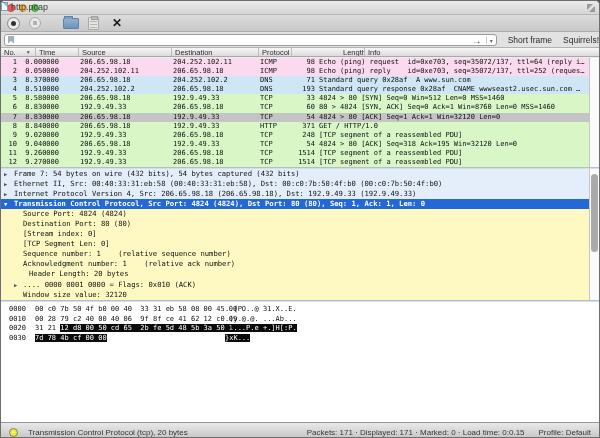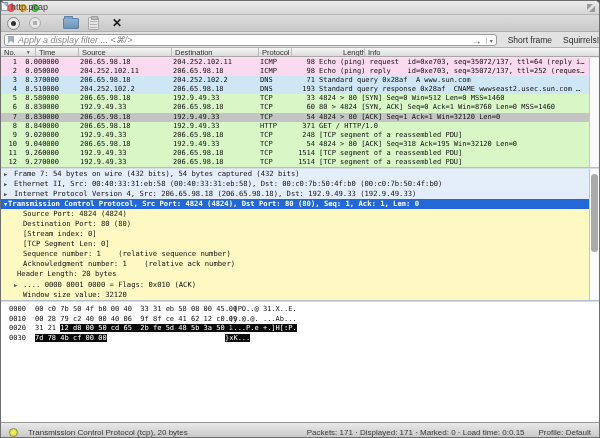--- a/index.html
+++ b/index.html
@@ -149,21 +149,20 @@
         <div class="clip"></div>
       </div>
     <div class="tb-btn">
         <div class="xbtn">✕</div>
       </div>
   </div>
 
   <div class="filterbar">
     <div class="filter-input">
       <div class="bookmark"></div>
-      <span class="placeholder">Apply a display filter ... &lt;⌘/&gt;</span>
       <span class="apply">→</span>
       <span class="apply-dd">▾</span>
     </div>
     <span class="fbtn">Short frame</span>
     <span class="fbtn">Squirrels!</span>
   </div>
 
   <div class="cols-header">
     <div class="hcell hc-no"><span>No.</span><span class="sort-arrow">▼</span></div>
     <div class="hcell hc-time">Time</div>
@@ -189,28 +188,28 @@
       <div class="prow row-tcp"><span class="c-no">12</span><span class="c-time">9.270000</span><span class="c-src">192.9.49.33</span><span class="c-dst">206.65.98.18</span><span class="c-proto">TCP</span><span class="c-len">1514</span><span class="c-info">[TCP segment of a reassembled PDU]</span></div>
     </div>
   <div class="list-scroll"></div>
 
   <div class="split1"></div>
 
   <div class="detail">
       <div class="dline d-tint"><span class="arrow" style="left: 3px;">▶</span><span style="padding-left: 13px;">Frame 7: 54 bytes on wire (432 bits), 54 bytes captured (432 bits)</span></div>
       <div class="dline d-tint"><span class="arrow" style="left: 3px;">▶</span><span style="padding-left: 13px;">Ethernet II, Src: 00:40:33:31:eb:58 (00:40:33:31:eb:58), Dst: 00:c0:7b:50:4f:b0 (00:c0:7b:50:4f:b0)</span></div>
       <div class="dline d-tint"><span class="arrow" style="left: 3px;">▶</span><span style="padding-left: 13px;">Internet Protocol Version 4, Src: 206.65.98.18 (206.65.98.18), Dst: 192.9.49.33 (192.9.49.33)</span></div>
-      <div class="dline d-sel"><span class="arrow" style="left: 3px;">▼</span><span style="padding-left: 7px;">Transmission Control Protocol, Src Port: 4824 (4824), Dst Port: 80 (80), Seq: 1, Ack: 1, Len: 0</span></div>
+      <div class="dline d-sel"><span class="arrow" style="left: 3px;">▼</span><span style="padding-left: 13px;">Transmission Control Protocol, Src Port: 4824 (4824), Dst Port: 80 (80), Seq: 1, Ack: 1, Len: 0</span></div>
       <div class="dline"><span style="padding-left: 22px;">Source Port: 4824 (4824)</span></div>
       <div class="dline"><span style="padding-left: 22px;">Destination Port: 80 (80)</span></div>
       <div class="dline"><span style="padding-left: 22px;">[Stream index: 0]</span></div>
       <div class="dline"><span style="padding-left: 22px;">[TCP Segment Len: 0]</span></div>
       <div class="dline"><span style="padding-left: 22px;">Sequence number: 1    (relative sequence number)</span></div>
       <div class="dline"><span style="padding-left: 22px;">Acknowledgment number: 1    (relative ack number)</span></div>
-      <div class="dline"><span style="padding-left: 16px;">Header Length: 20 bytes</span></div>
+      <div class="dline"><span style="padding-left: 28px;">Header Length: 20 bytes</span></div>
       <div class="dline"><span class="arrow" style="left: 13px;">▶</span><span style="padding-left: 22px;">.... 0000 0001 0000 = Flags: 0x010 (ACK)</span></div>
       <div class="dline"><span style="padding-left: 22px;">Window size value: 32120</span></div>
     </div>
   <div class="detail-scroll">
     <div class="detail-thumb"></div>
   </div>
 
   <div class="split2"></div>
 
   <div class="bytes">

